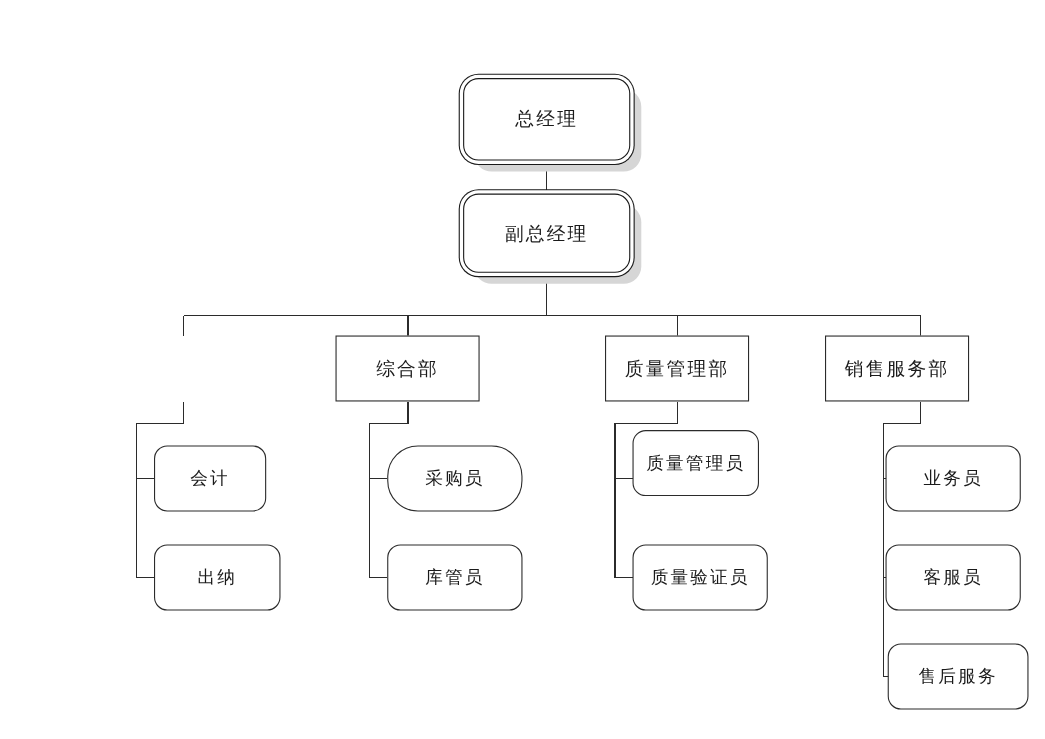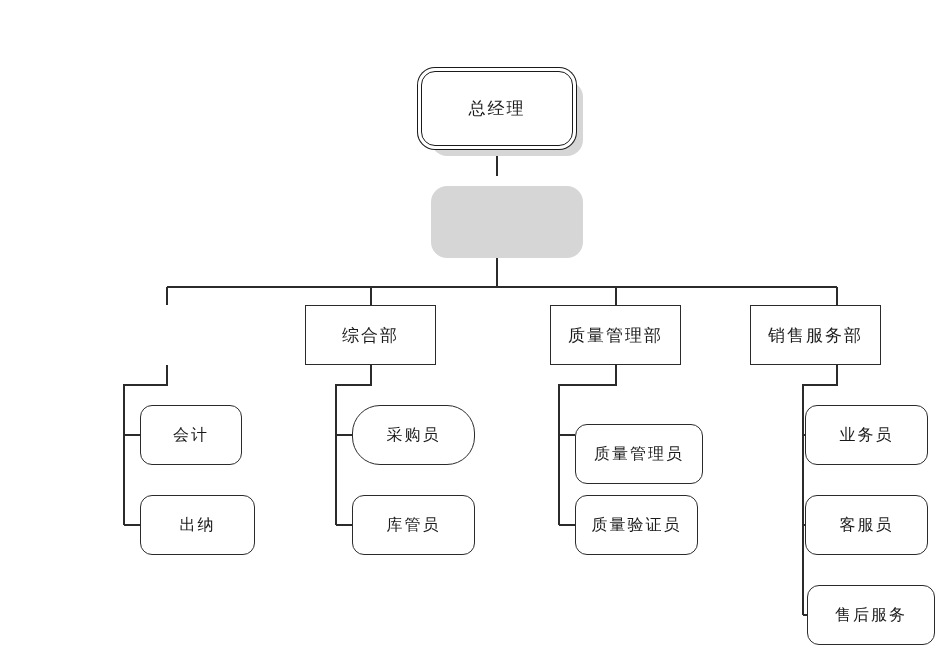--- a/index.html
+++ b/index.html
@@ -100,20 +100,23 @@
     </g>
   </svg>
 
   <div class="exec-shadow" style="left:431px; top:81px; width:152px; height:75px;"></div>
   <div class="exec-shadow" style="left:431px; top:186px; width:152px; height:72px;"></div>
 
   <div class="node exec" style="left:421px; top:71px; width:152px; height:75px;">
     <span>总经理</span>
   </div>
 
+  <div class="node exec" style="left:421px; top:176px; width:152px; height:72px;">
+    <span>副总经理</span>
+  </div>
 
 
   <div class="node dept" style="left:305px; top:305px; width:131px; height:60px;">
     <span>综合部</span>
   </div>
 
   <div class="node dept" style="left:550px; top:305px; width:131px; height:60px;">
     <span>质量管理部</span>
   </div>
 
@@ -130,21 +133,21 @@
   </div>
 
   <div class="node staff" style="left:352px; top:405px; width:123px; height:60px;border-radius:28px;">
     <span>采购员</span>
   </div>
 
   <div class="node staff" style="left:352px; top:495px; width:123px; height:60px;">
     <span>库管员</span>
   </div>
 
-  <div class="node staff" style="left:575px; top:424px; width:128px; height:60px;">
+  <div class="node staff" style="left:575px; top:391px; width:115px; height:60px;">
     <span>质量管理员</span>
   </div>
 
   <div class="node staff" style="left:575px; top:495px; width:123px; height:60px;text-align:center;">
     <span>质量验证员</span>
   </div>
 
   <div class="node staff" style="left:805px; top:405px; width:123px; height:60px;">
     <span>业务员</span>
   </div>

